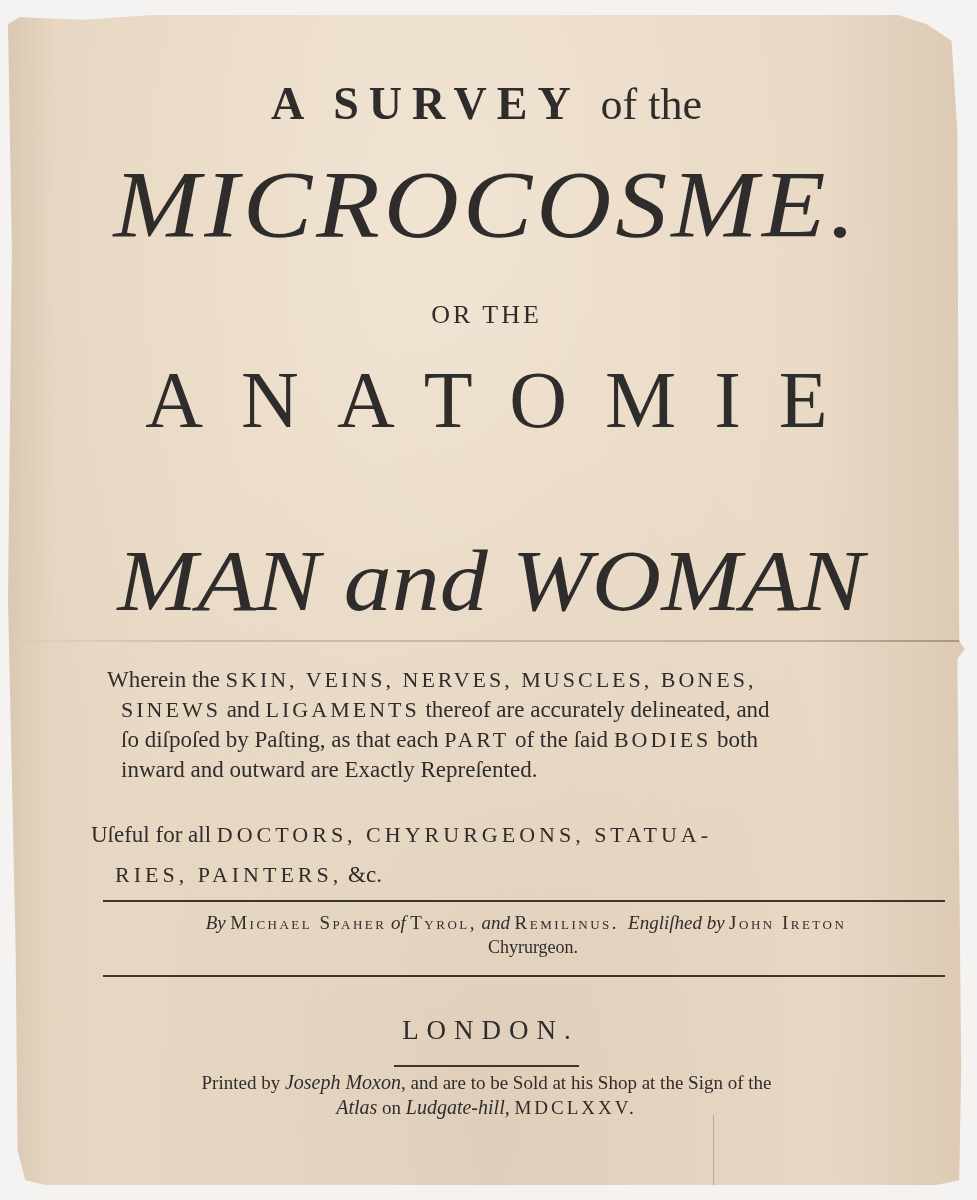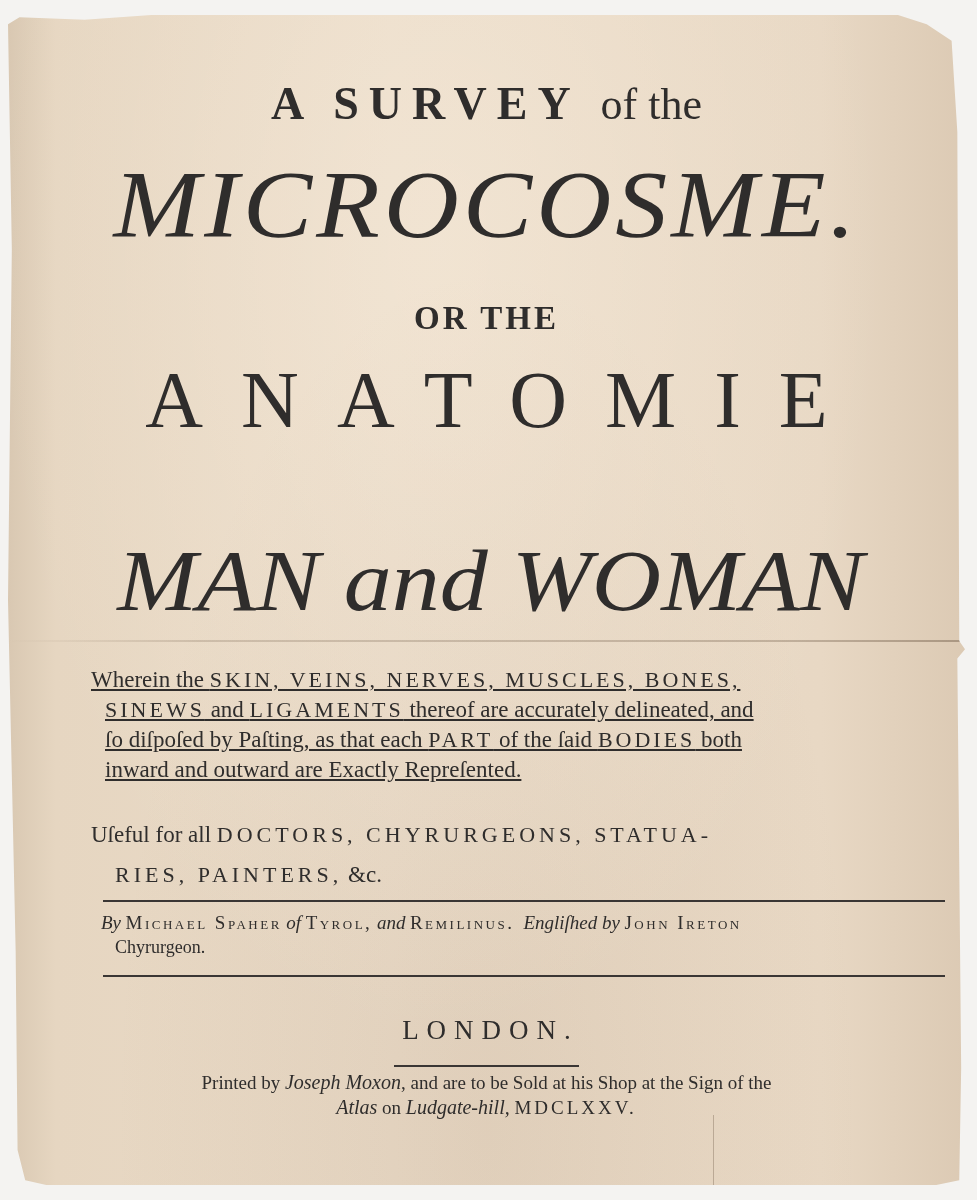--- a/index.html
+++ b/index.html
@@ -62,22 +62,22 @@
     .microcosme {
       top: 130px;
       font-size: 104px;
       font-style: italic;
       letter-spacing: 4px;
       left: 0;
       transform: scaleY(0.92);
     }
     .orthe {
       top: 285px;
-      font-size: 33px;
-      font-weight: bold;
+      font-size: 26px;
+      font-weight: normal;
       letter-spacing: 3px;
     }
     .anatomie {
       top: 340px;
       font-size: 80px;
       letter-spacing: 38px;
       padding-left: 38px;
       box-sizing: border-box;
     }
     .bodies {
@@ -88,30 +88,29 @@
     .manwoman {
       top: 510px;
       font-size: 96px;
       font-style: italic;
       letter-spacing: 0px;
       transform: scaleY(0.9);
       left: 4px;
     }
     .desc {
       position: absolute;
-      left: 83px;
+      left: 99px;
       width: 862px;
       top: 650px;
       font-family: "Liberation Serif", "DejaVu Serif", serif;
       font-size: 23px;
       line-height: 30px;
       color: #2f2d2c;
       text-align: justify;
       text-align-last: left;
-      text-decoration: underline;
     }
     .desc .row { display: block; white-space: nowrap; }
     .desc .indent { padding-left: 14px; }
     .caps { letter-spacing: 3px; font-size: 22px; }
     .useful {
       position: absolute;
       left: 83px;
       width: 862px;
       top: 800px;
       font-family: "Liberation Serif", "DejaVu Serif", serif;
@@ -132,20 +131,21 @@
     .rule.r2 { top: 960px; }
     .byline {
       position: absolute;
       left: 93px;
       width: 850px;
       top: 896px;
       font-family: "Liberation Serif", "DejaVu Serif", serif;
       font-size: 18px;
       line-height: 24px;
       color: #2f2d2c;
+      text-align: center;
     }
     .byline .row { display: block; white-space: nowrap; }
     .byline .sc { font-variant: small-caps; letter-spacing: 2.5px; font-size: 19px; }
     .byline i { font-size: 19px; }
     .byline .indent { padding-left: 14px; }
     .london {
       top: 1000px;
       font-size: 27px;
       letter-spacing: 8px;
     }

